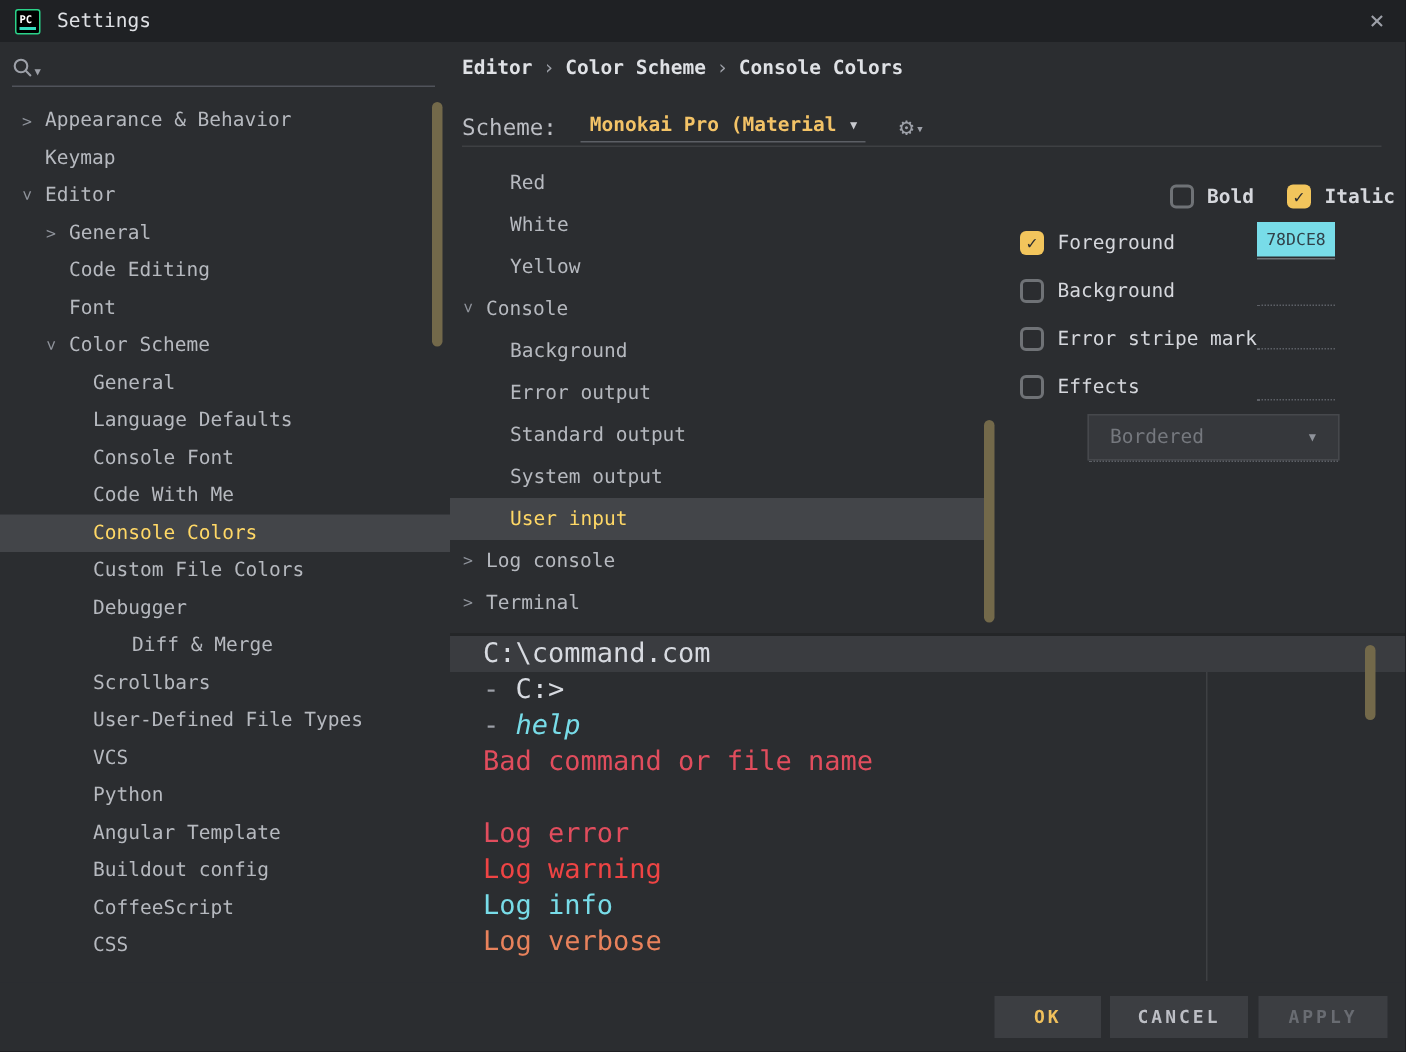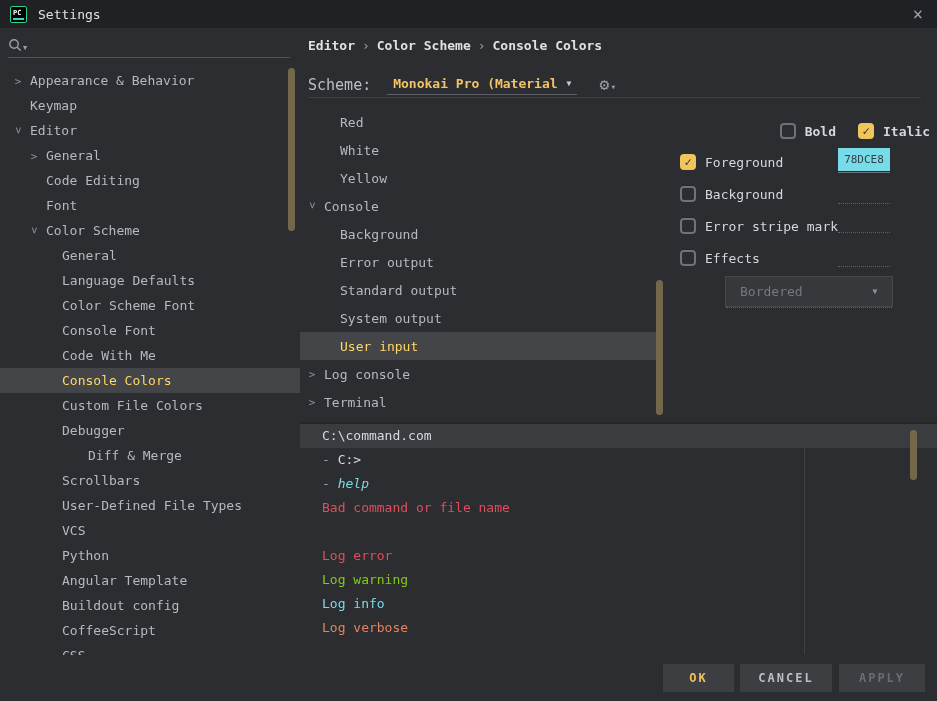--- a/index.html
+++ b/index.html
@@ -57,21 +57,21 @@
   .swatch { position:absolute; left:158px; top:28px; width:52px; height:23px; background:#78dce8; color:#31414a; font-size:11px; display:flex; align-items:center; justify-content:center; }
   .swatch-line { position:absolute; left:158px; top:52px; width:52px; border-bottom:1px solid #6f7276; }
   .dotted { position:absolute; left:158px; width:52px; border-bottom:1px dotted #5d6066; }
   .dot-bg { top:83px; } .dot-es { top:112px; } .dot-ef { top:146px; }
   .effect-dd { position:absolute; left:45px; top:156px; width:168px; height:31px; background:#36383c; border:1px solid #46484c; display:flex; align-items:center; padding-left:14px; color:#75787e; font-size:13px; }
   .effect-dd::after { content:""; position:absolute; left:0; right:0; bottom:-2px; border-bottom:1px dotted #5d6066; }
   .effect-dd .dd-btn { position:absolute; right:4px; top:4px; bottom:4px; width:26px; display:flex; align-items:center; justify-content:center; color:#8f939b; font-size:8px; }
 
   
   .preview { position:absolute; top:394px; left:0; right:0; height:235px; border-top:2px solid #242628; overflow:hidden; }
-  .pline { position:relative; height:24px; line-height:24px; padding-left:22px; font-size:13px; white-space:pre; }
+  .pline { position:relative; height:24px; line-height:24px; padding-left:22px; font-size:18px; white-space:pre; }
   .pline.hl { background:#3a3c40; }
   .pguide { position:absolute; left:504px; top:2px; height:228px; width:1px; background:#3e4043; }
   .pv-scroll { position:absolute; right:20px; top:6px; width:7px; height:50px; background:#73694a; border-radius:4px; }
 
   
   .footer { position:absolute; left:0; right:0; bottom:0; height:46px; background:#2b2d30; }
   .btn { position:absolute; top:9px; height:28px; background:#3c3e42; border:none; font-family:inherit; font-size:12px; font-weight:bold; letter-spacing:2px; display:flex; align-items:center; justify-content:center; cursor:default; }
   .btn-ok { left:663px; width:71px; color:#f0c05c; }
   .btn-cancel { left:740px; width:92px; color:#bcbec4; }
   .btn-apply { left:839px; width:86px; color:#696c72; }
@@ -123,23 +123,20 @@
         </div>
         <div class="tree-row" style="height: 25px;">
           <span class="chev exp" style="left: 29px;">&gt;</span>
           <span class="tree-label" style="padding-left: 46px;">Color Scheme</span>
         </div>
         <div class="tree-row" style="height: 25px;">
           <span class="tree-label" style="padding-left: 62px;">General</span>
         </div>
         <div class="tree-row" style="height: 25px;">
           <span class="tree-label" style="padding-left: 62px;">Language Defaults</span>
-        </div>
-        <div class="tree-row" style="height: 25px;">
-          <span class="tree-label" style="padding-left: 62px;">Color Scheme Font</span>
         </div>
         <div class="tree-row" style="height: 25px;">
           <span class="tree-label" style="padding-left: 62px;">Console Font</span>
         </div>
         <div class="tree-row" style="height: 25px;">
           <span class="tree-label" style="padding-left: 62px;">Code With Me</span>
         </div>
         <div class="tree-row selected" style="height: 25px;">
           <span class="tree-label" style="padding-left: 62px;">Console Colors</span>
         </div>
@@ -285,21 +282,21 @@
 
     <div class="preview">
       <div class="pguide"></div>
       <div id="preview-lines">
           <div class="pline hl"><span style="color: rgb(215, 218, 224);">C:\command.com</span></div>
           <div class="pline"><span style="color: rgb(157, 160, 168);">- </span><span style="color: rgb(215, 218, 224);">C:&gt;</span></div>
           <div class="pline"><span style="color: rgb(157, 160, 168);">- </span><span style="color: rgb(120, 220, 232); font-style: italic;">help</span></div>
           <div class="pline"><span style="color: rgb(225, 77, 93);">Bad command or file name</span></div>
           <div class="pline"></div>
           <div class="pline"><span style="color: rgb(225, 77, 93);">Log error</span></div>
-          <div class="pline"><span style="color: #84cc16;">Log warning</span></div>
+          <div class="pline"><span style="color: #ef4444;">Log warning</span></div>
           <div class="pline"><span style="color: rgb(120, 220, 232);">Log info</span></div>
           <div class="pline"><span style="color: rgb(232, 130, 92);">Log verbose</span></div>
         </div>
       <div class="pv-scroll"></div>
     </div>
   </div>
 
   <div class="footer">
     <button class="btn btn-ok">OK</button>
     <button class="btn btn-cancel">CANCEL</button>

